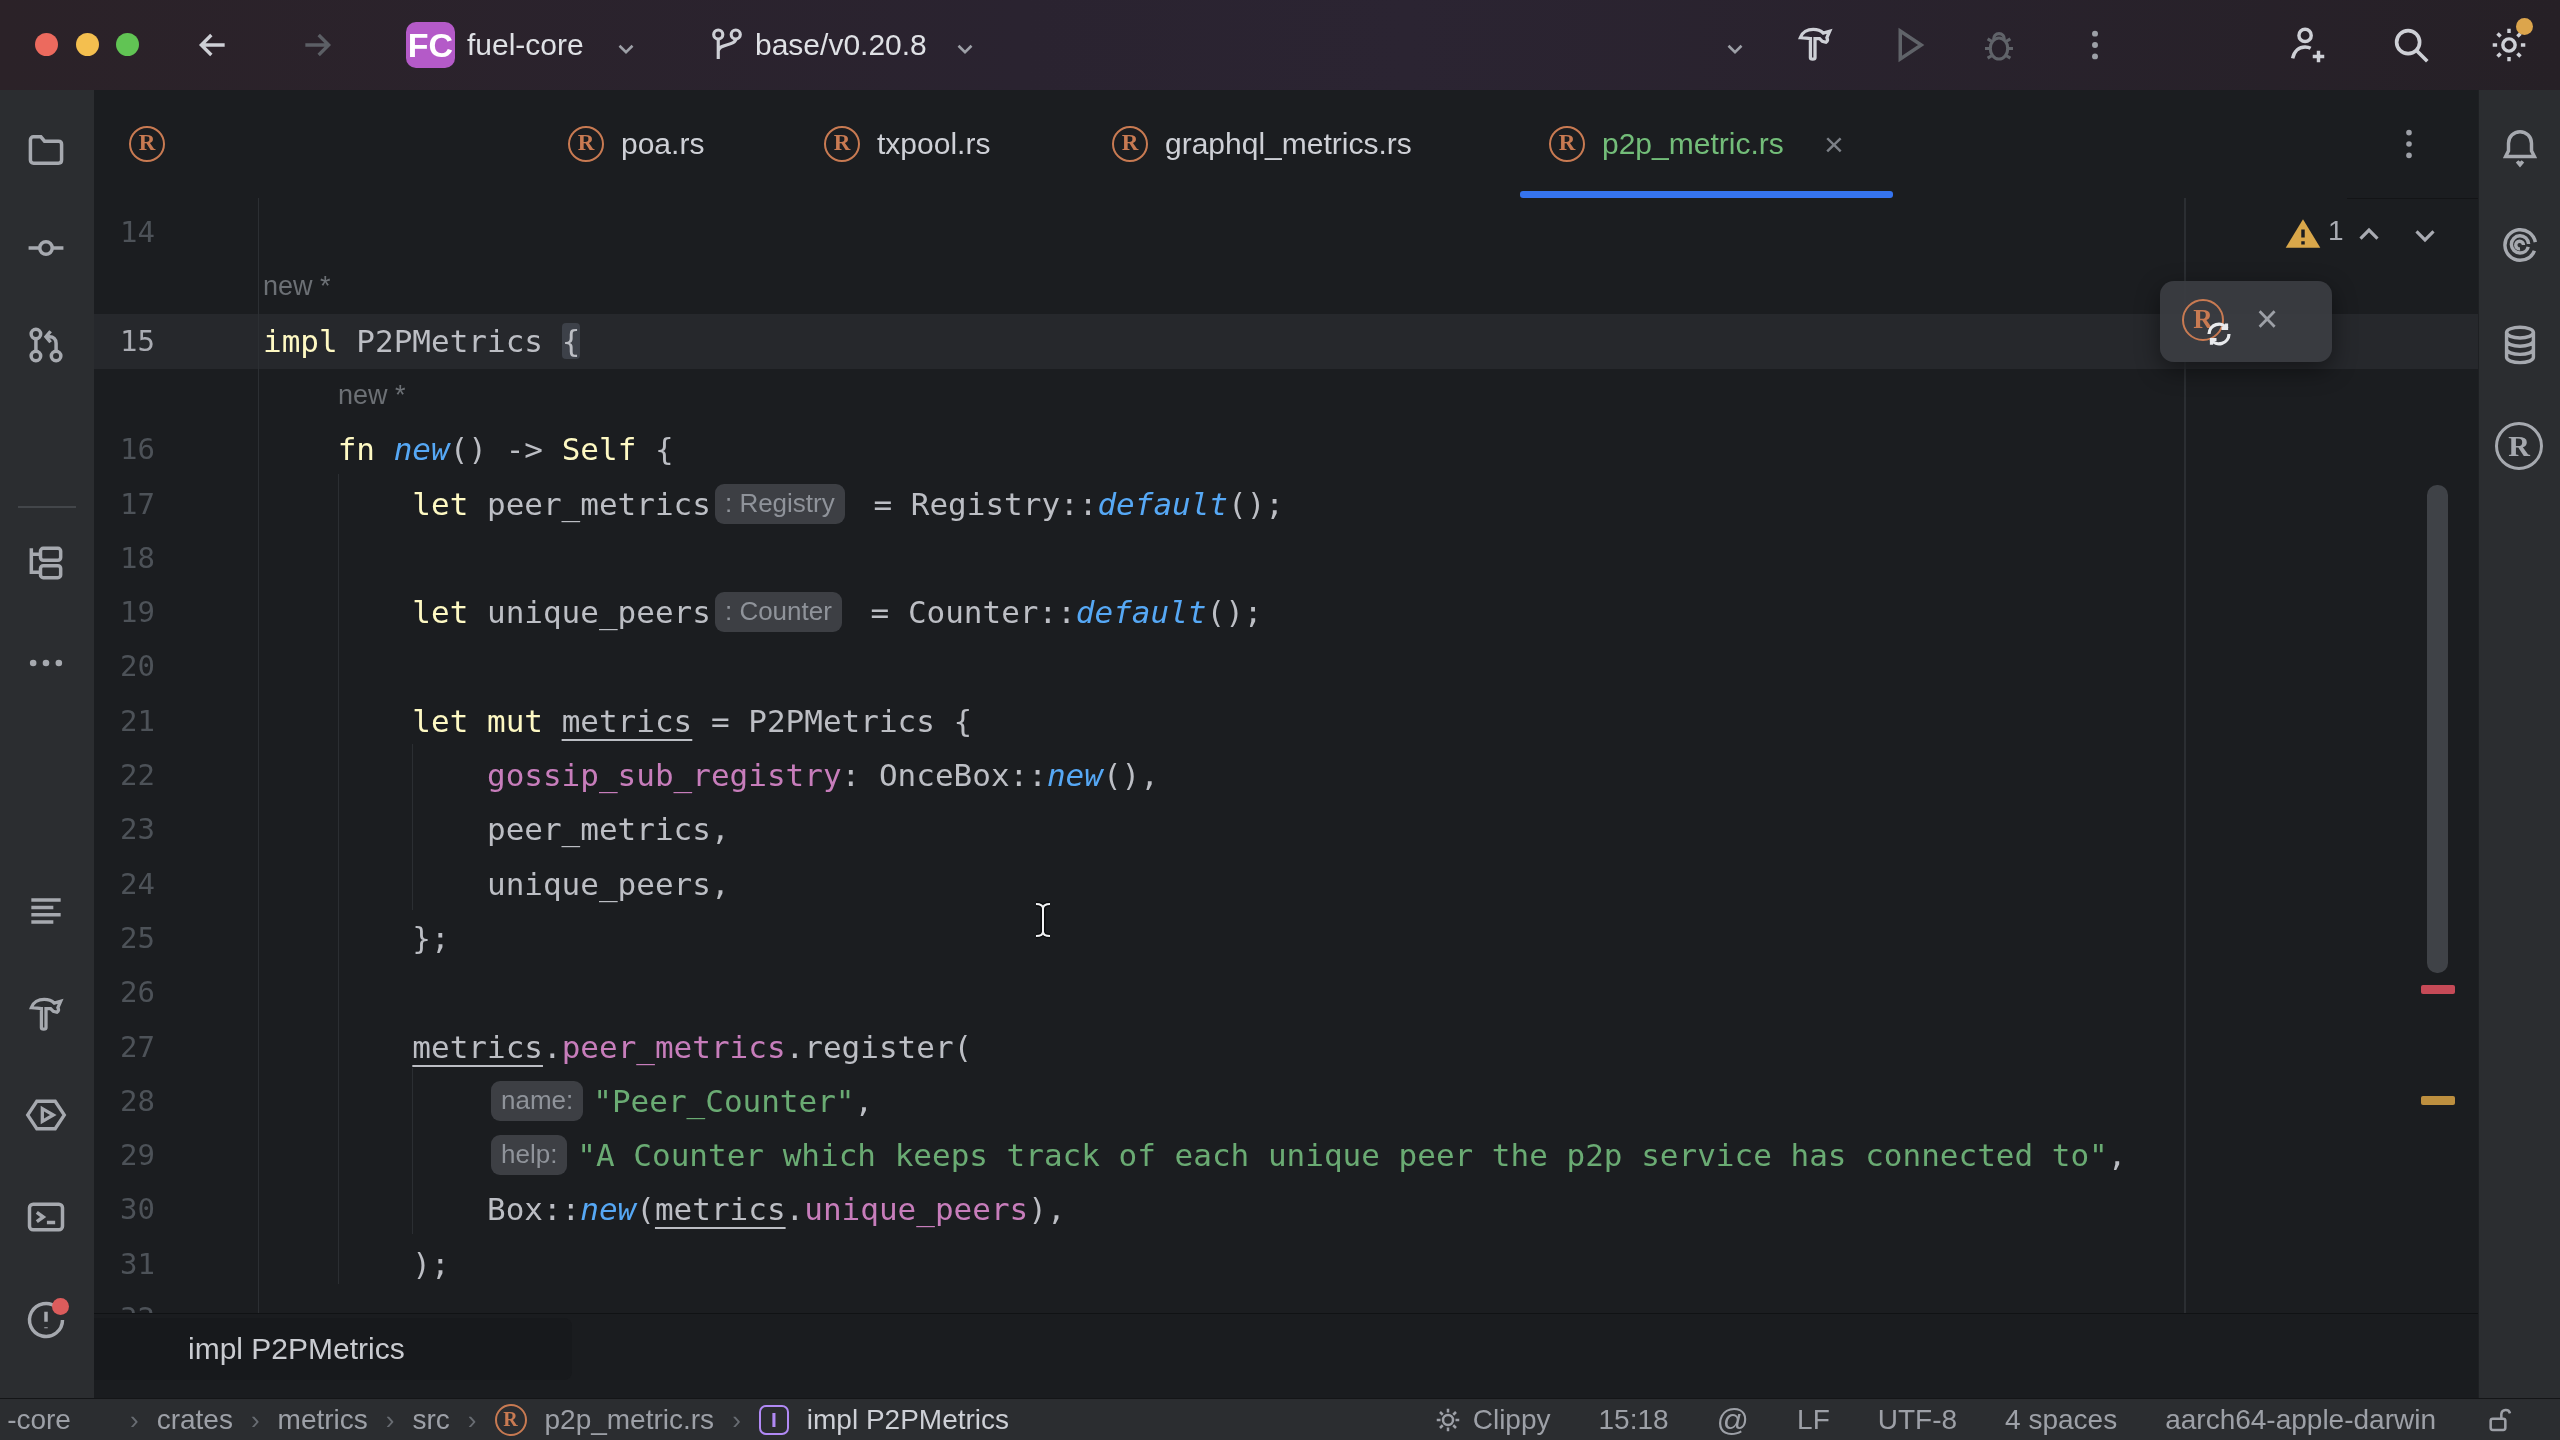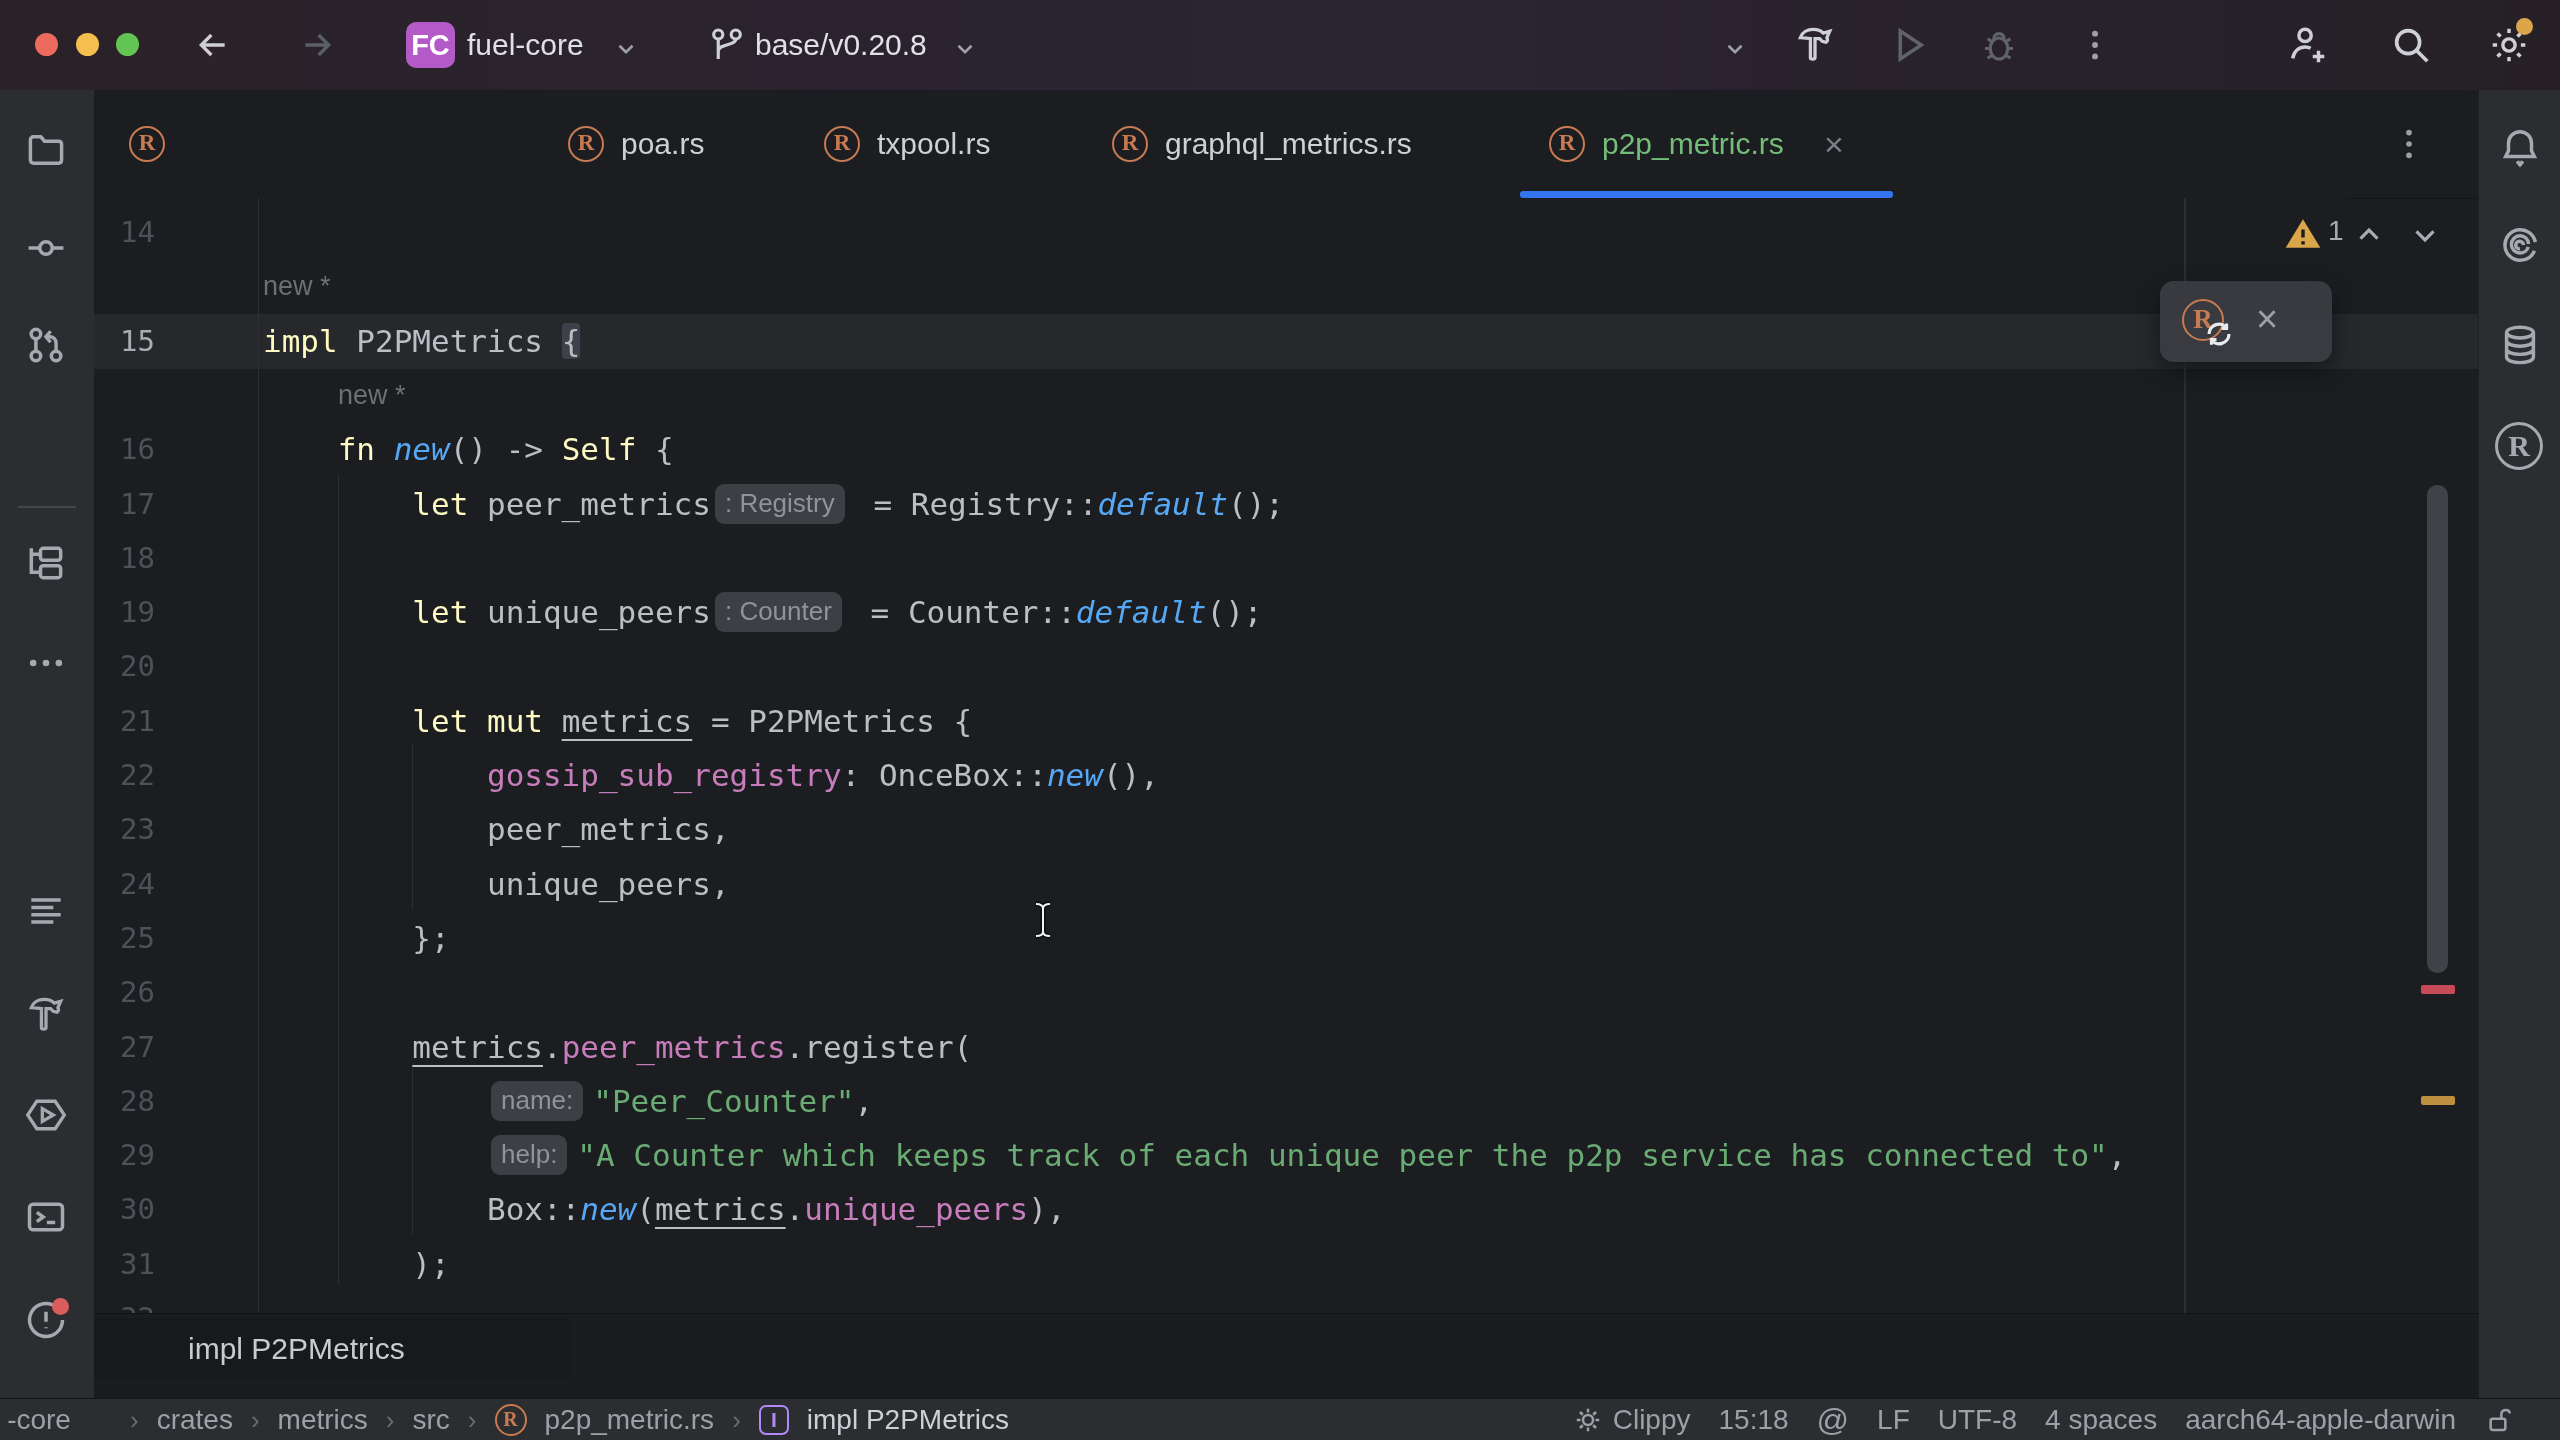--- a/index.html
+++ b/index.html
@@ -6,21 +6,21 @@
   .screen{position:relative;width:2560px;height:1440px;background:#1b1d20;overflow:hidden;
           font-family:"Liberation Sans",sans-serif;color:#ced0d6;}
   .abs{position:absolute;}
   
   .titlebar{left:0;top:0;width:2560px;height:90px;
     background:linear-gradient(90deg,#2b2228 0%,#2a2330 40%,#2b2432 55%,#262026 100%);
     border-bottom:1px solid #17181a;}
   .tl{width:23px;height:23px;border-radius:50%;top:33px;}
   .ttxt{font-size:30px;color:#dfe1e5;line-height:90px;white-space:nowrap;}
   .fcbadge{left:406px;top:22px;width:49px;height:46px;border-radius:10px;background:#b45ac8;
-    color:#fff;font-weight:bold;font-size:29px;text-align:center;line-height:46px;}
+    color:#fff;font-weight:bold;font-size:34px;text-align:center;line-height:46px;}
   .icon svg{display:block;}
   .chev{color:#9da0a7;}
   .notif-dot{width:17px;height:17px;border-radius:50%;background:#dca54c;}
   
   .tabbar{left:94px;top:90px;width:2384px;height:108px;background:#1b1d20;border-bottom:1px solid #131416;}
   .tab{font-size:30px;color:#ced0d6;line-height:108px;white-space:nowrap;}
   .tab-active{color:#73bd79;}
   .tab-underline{background:#3574f0;height:7px;border-radius:3px;}
   .rusticon{width:36px;height:36px;border:2.5px solid #c87a52;border-radius:50%;box-sizing:border-box;
     color:#c87a52;font-family:"Liberation Serif",serif;font-weight:bold;font-size:23px;
@@ -67,21 +67,21 @@
   .stickybox{left:0;top:4px;width:478px;height:62px;background:#17191c;border-radius:0 8px 8px 0;}
   .stickytxt{left:94px;top:0;font-size:30px;color:#c9cbd0;line-height:70px;}
   
   .statusbar{left:0;top:1398px;width:2560px;height:42px;background:#2b2d30;border-top:1px solid #141517;
     font-size:28px;color:#9da0a7;}
   .crumbs{position:absolute;left:8px;top:0;height:42px;display:flex;align-items:center;gap:18px;white-space:nowrap;}
   .crumb-sep{color:#686c72;font-size:26px;}
   .crumb-last{color:#ced0d6;}
   .clipwrap{display:inline-block;width:104px;overflow:hidden;white-space:nowrap;}
   .clipwrap span{display:inline-block;margin-left:-46px;}
-  .sright{position:absolute;right:44px;top:0;height:42px;display:flex;align-items:center;gap:28px;white-space:nowrap;}
+  .sright{position:absolute;right:44px;top:0;height:42px;display:flex;align-items:center;gap:48px;white-space:nowrap;}
   .implbadge{display:inline-block;width:30px;height:30px;border:2.5px solid #b189f5;border-radius:7px;
     box-sizing:border-box;color:#b189f5;font-size:21px;font-weight:bold;text-align:center;line-height:25px;}
   .minirust{display:inline-block;width:32px;height:32px;border:2.5px solid #c87a52;border-radius:50%;
     box-sizing:border-box;color:#c87a52;font-family:"Liberation Serif",serif;font-weight:bold;font-size:20px;
     text-align:center;line-height:26px;}
 </style>
 </head>
 <body>
 
 <div class="screen">

